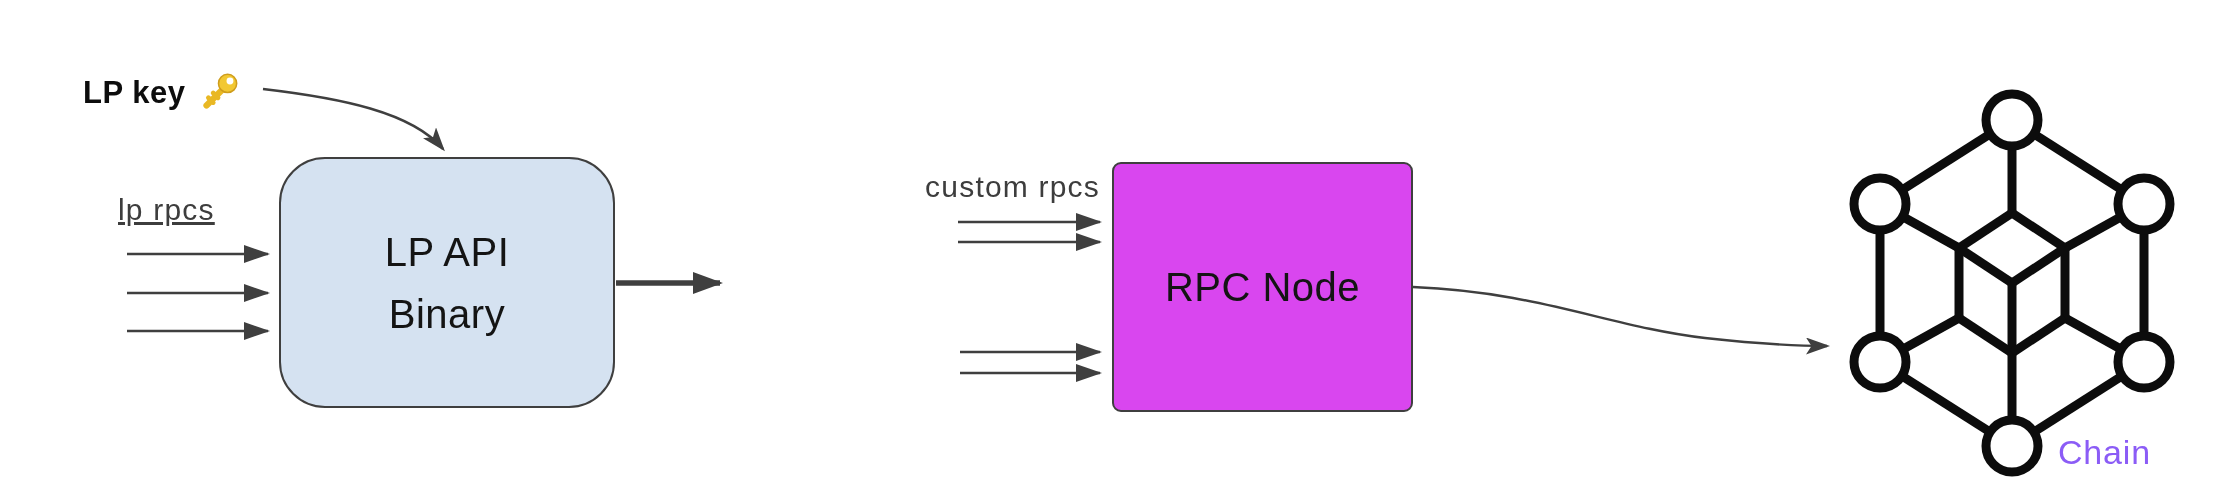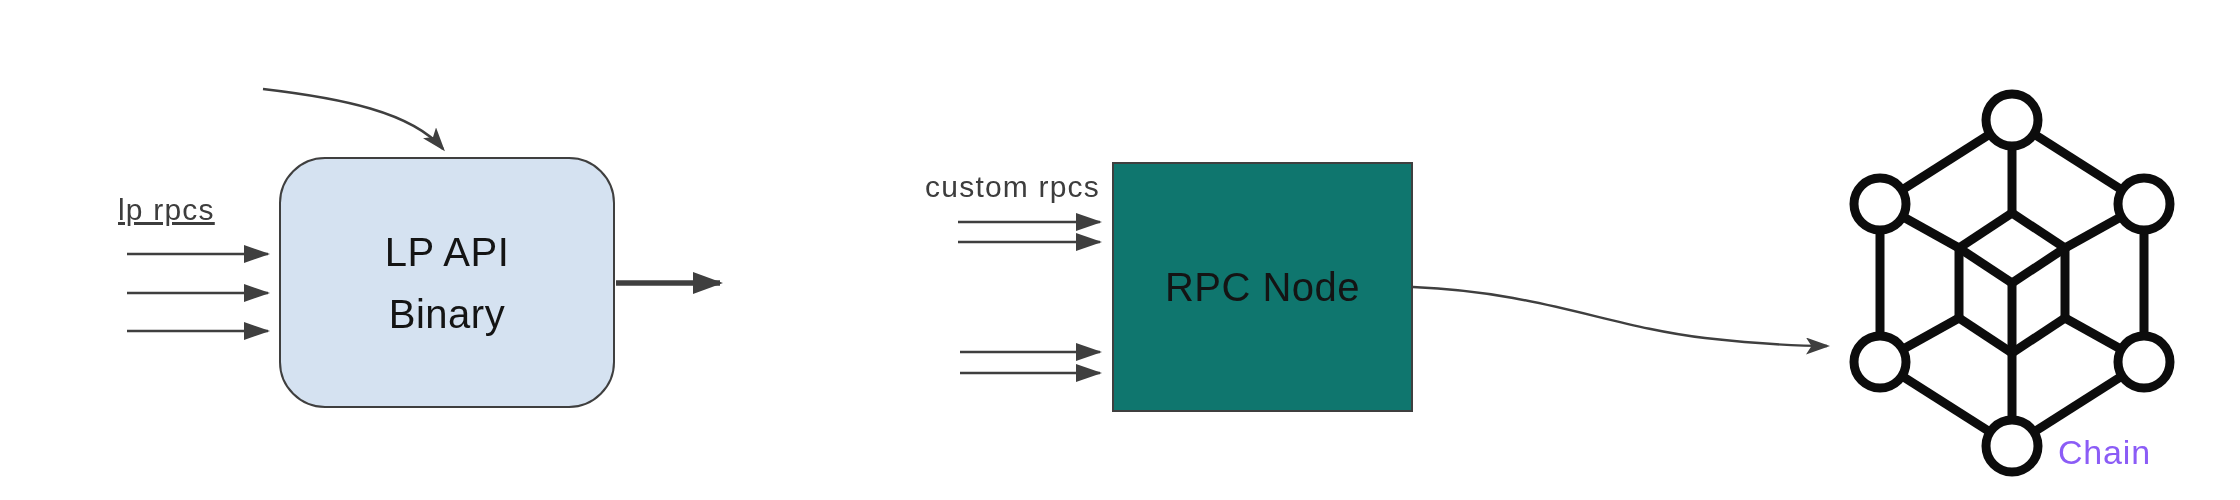--- a/index.html
+++ b/index.html
@@ -36,22 +36,22 @@
     left: 279px; top: 157px;
     width: 336px; height: 251px;
     background: #d5e2f1;
     border-radius: 46px;
     font-size: 40px; line-height: 62px;
     letter-spacing: 0.5px;
   }
   .rpc-node-box {
     left: 1112px; top: 162px;
     width: 301px; height: 250px;
-    background: #0f766e;
-    border-radius: 0;
+    background: #d946ef;
+    border-radius: 9px;
     font-size: 40px;
     letter-spacing: 0.5px;
   }
   .flow-label {
     color: #3d3d3d;
     font-size: 30px;
     letter-spacing: 1.2px;
     white-space: pre;
   }
   .lp-rpcs-label { left: 118px; top: 193px; text-decoration: underline; }
@@ -103,20 +103,32 @@
     </g>
 
     <g stroke="#3f3f3f" stroke-width="2.4">
       <line x1="960" y1="352" x2="1100" y2="352" marker-end="url(#ah)"></line>
       <line x1="960" y1="373" x2="1100" y2="373" marker-end="url(#ah)"></line>
     </g>
 
     <path d="M 1413 287 C 1540 292, 1610 327, 1705 338 C 1760 344, 1800 346, 1827 346" fill="none" stroke="#3f3f3f" stroke-width="2.4" marker-end="url(#ah-curve)"></path>
   </svg>
 
+  <div class="abs lp-key-label">
+    <span>LP key</span>
+    <svg class="key-icon-svg" viewBox="0 0 48 48" xmlns="http://www.w3.org/2000/svg">
+      <g>
+        <line x1="31" y1="18" x2="12" y2="37" stroke="#e9b824" stroke-width="6.5" stroke-linecap="round"></line>
+        <line x1="14" y1="29" x2="19" y2="34" stroke="#e9b824" stroke-width="5" stroke-linecap="round"></line>
+        <line x1="19" y1="24" x2="24" y2="29" stroke="#e9b824" stroke-width="5" stroke-linecap="round"></line>
+        <circle cx="34" cy="14" r="9.5" fill="#f2c832" stroke="#cf9d1c" stroke-width="1.6"></circle>
+        <circle cx="36.5" cy="11.5" r="3.6" fill="#ffffff"></circle>
+      </g>
+    </svg>
+  </div>
 
   <div class="abs flow-label lp-rpcs-label">lp rpcs</div>
 
   <div class="abs node-box lp-api-box">
     <div>LP API</div>
     <div>Binary</div>
   </div>
 
   <div class="abs flow-label custom-rpcs-label">custom rpcs</div>
 

